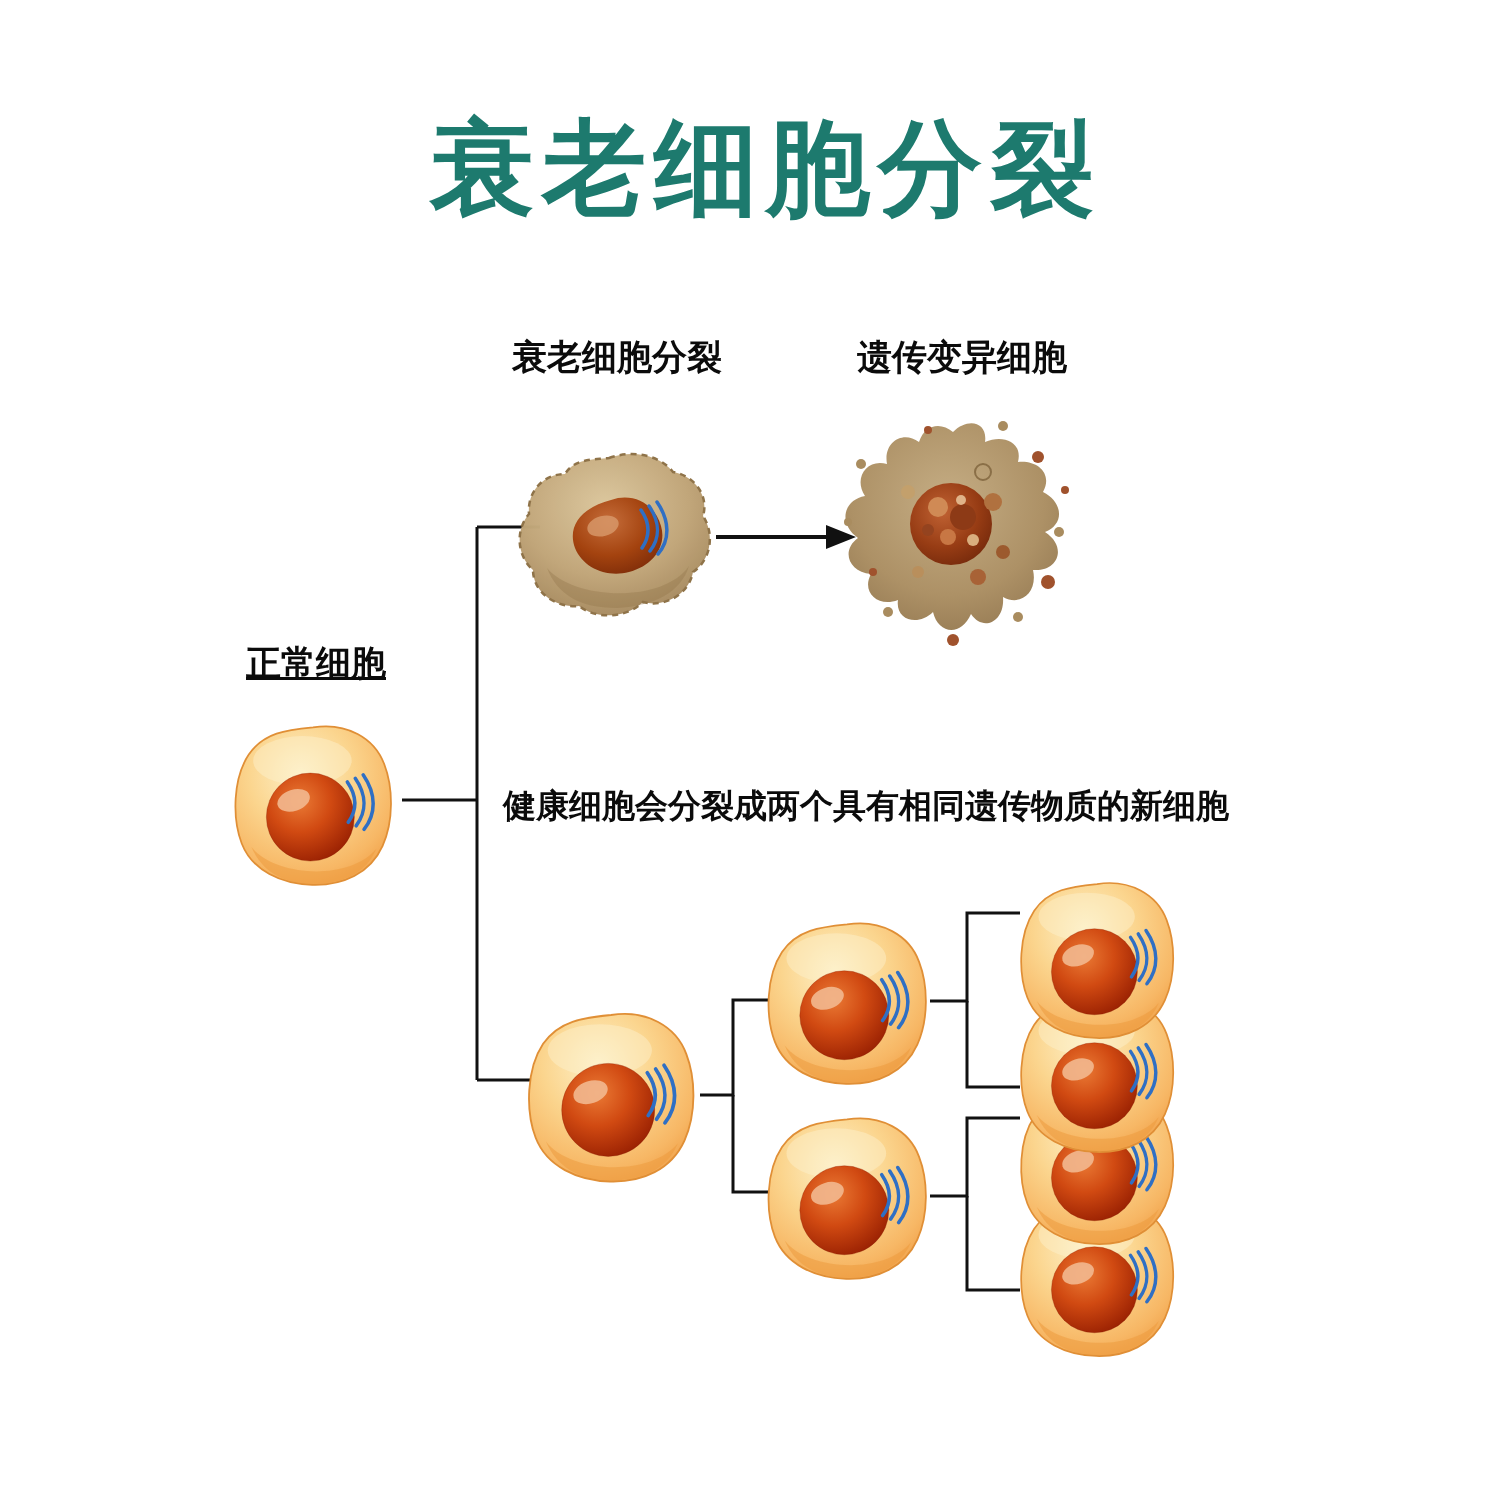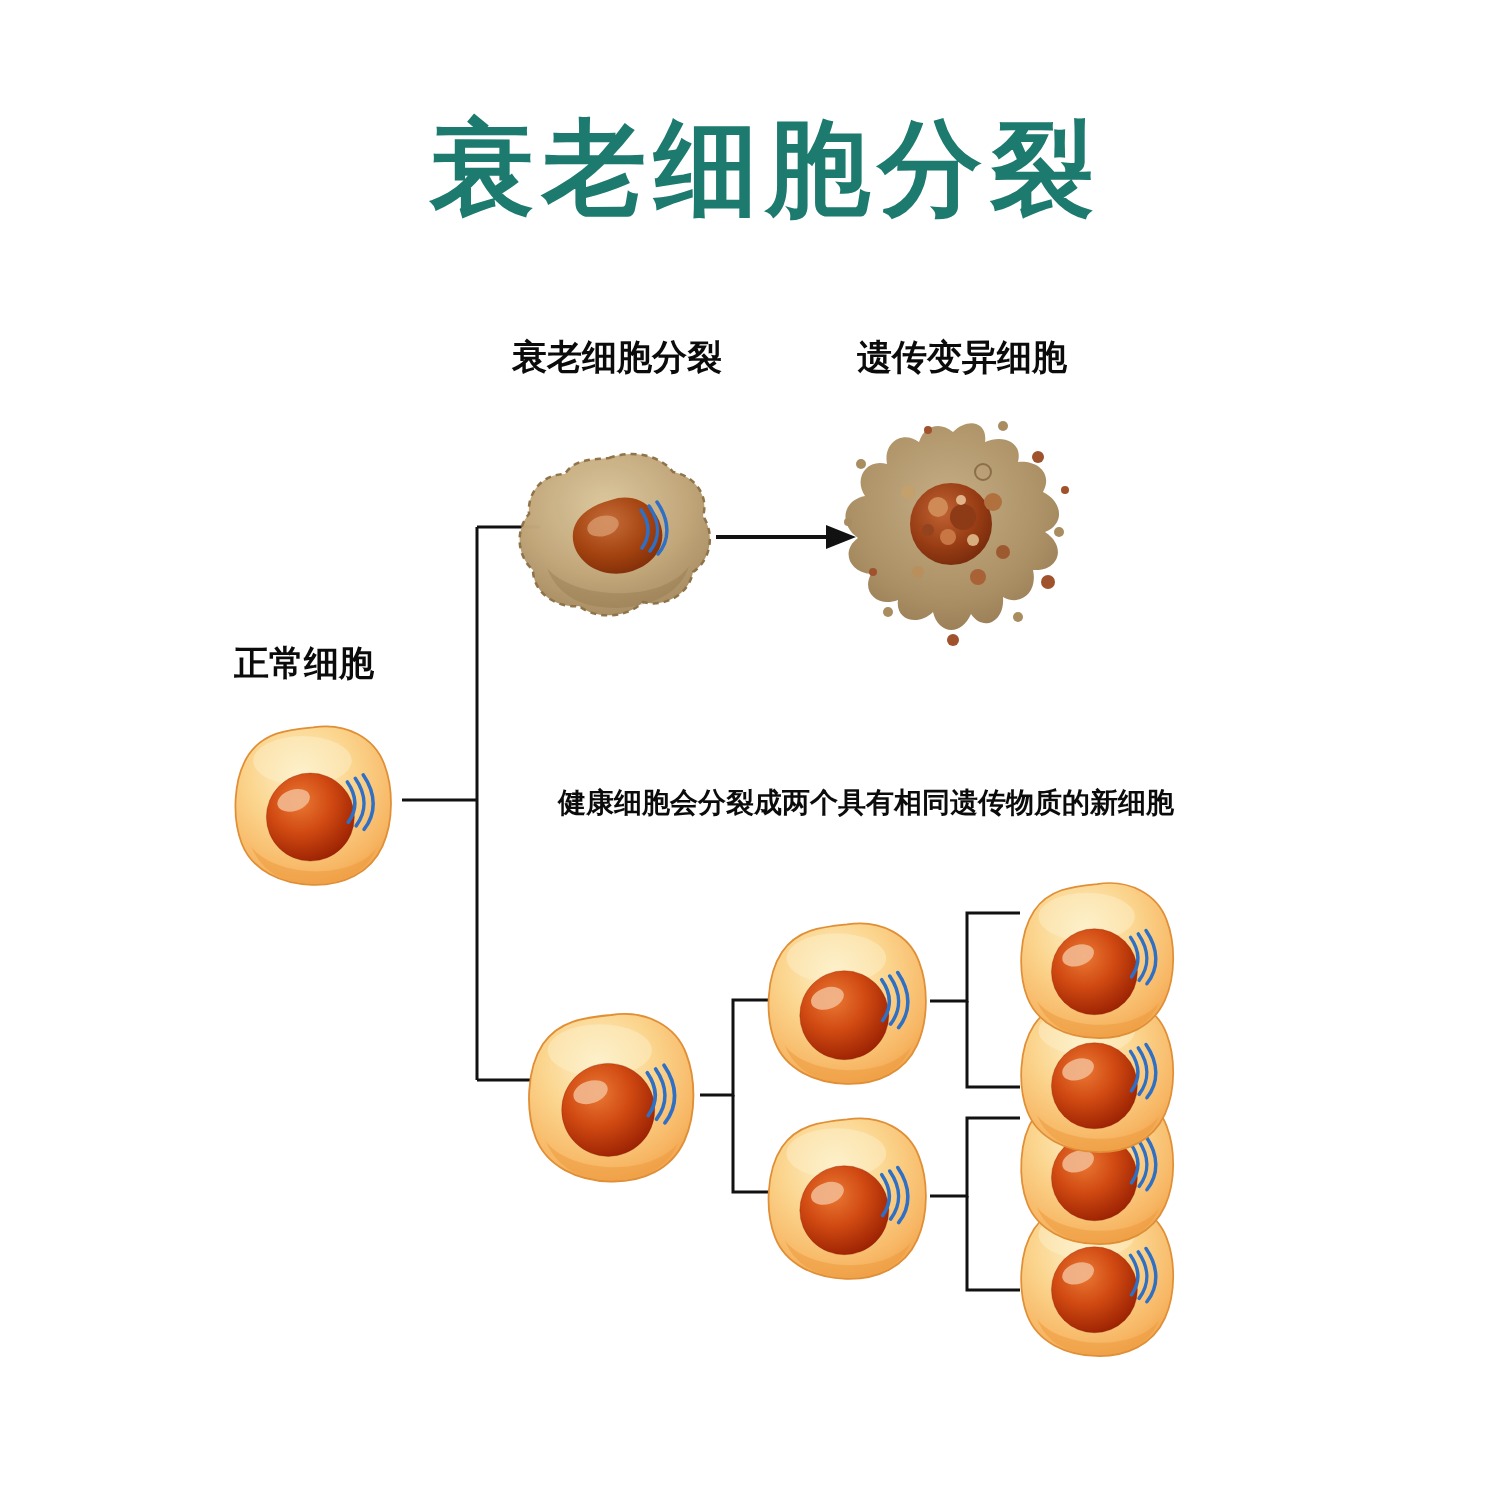--- a/index.html
+++ b/index.html
@@ -23,22 +23,22 @@
     color:var(--title);
   }
   .cell-label{
     position:absolute;
     transform:translateX(-50%);
     font-size:35px;font-weight:bold;color:var(--label-text);
     white-space:nowrap;
   }
   .label-mutant{left:617px;top:334px;}
   .label-zombie{left:962px;top:334px;}
-  .label-normal{left:304px;top:640px;}
-  .label-note{left:866px;top:784px;font-size:28px;}
+  .label-normal{left:316px;top:640px;text-decoration:underline;}
+  .label-note{left:866px;top:784px;font-size:33px;}
   svg.diagram{position:absolute;left:0;top:0;}
   .connector{stroke:var(--connector);stroke-width:3;fill:none;}
   .arrow-line{stroke:var(--connector);stroke-width:4;fill:none;}
   .arrow-head{fill:var(--connector);}
 </style>
 </head>
 <body>
 
 <div class="canvas">
 

